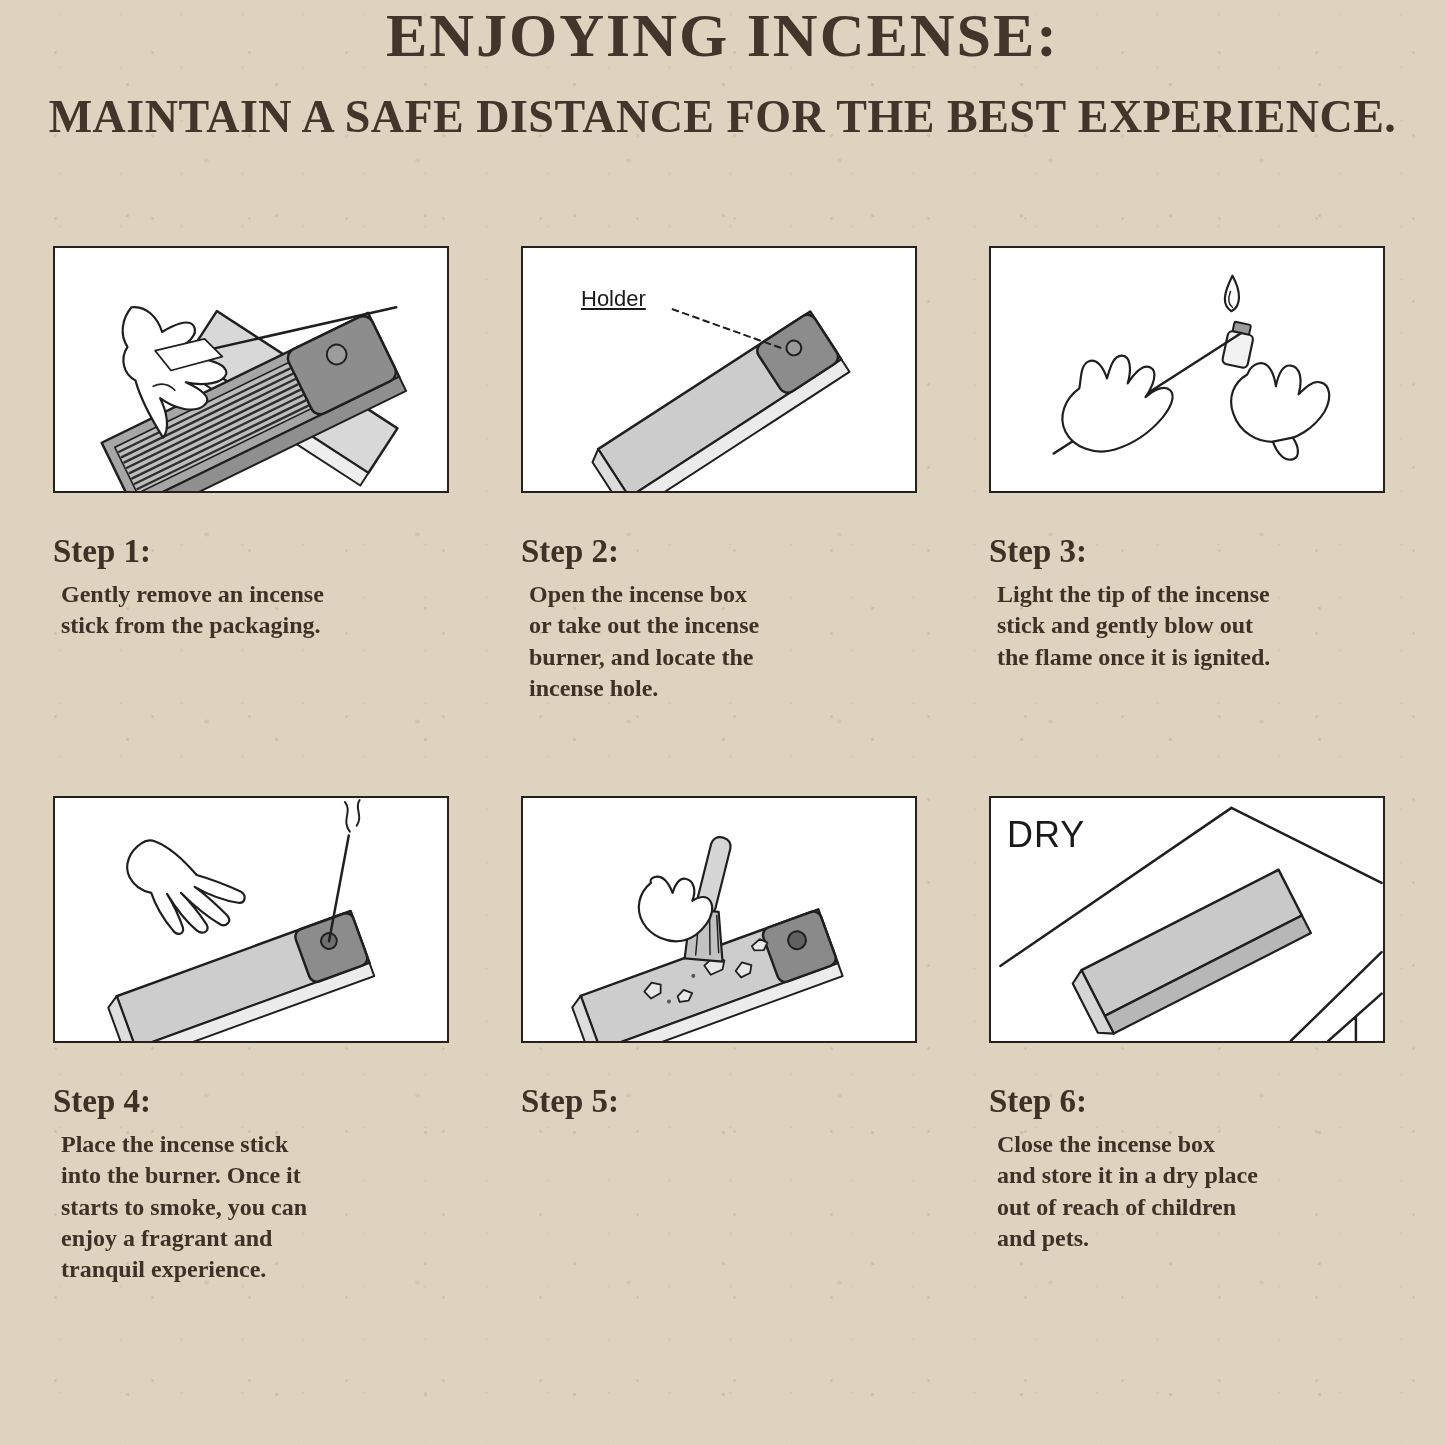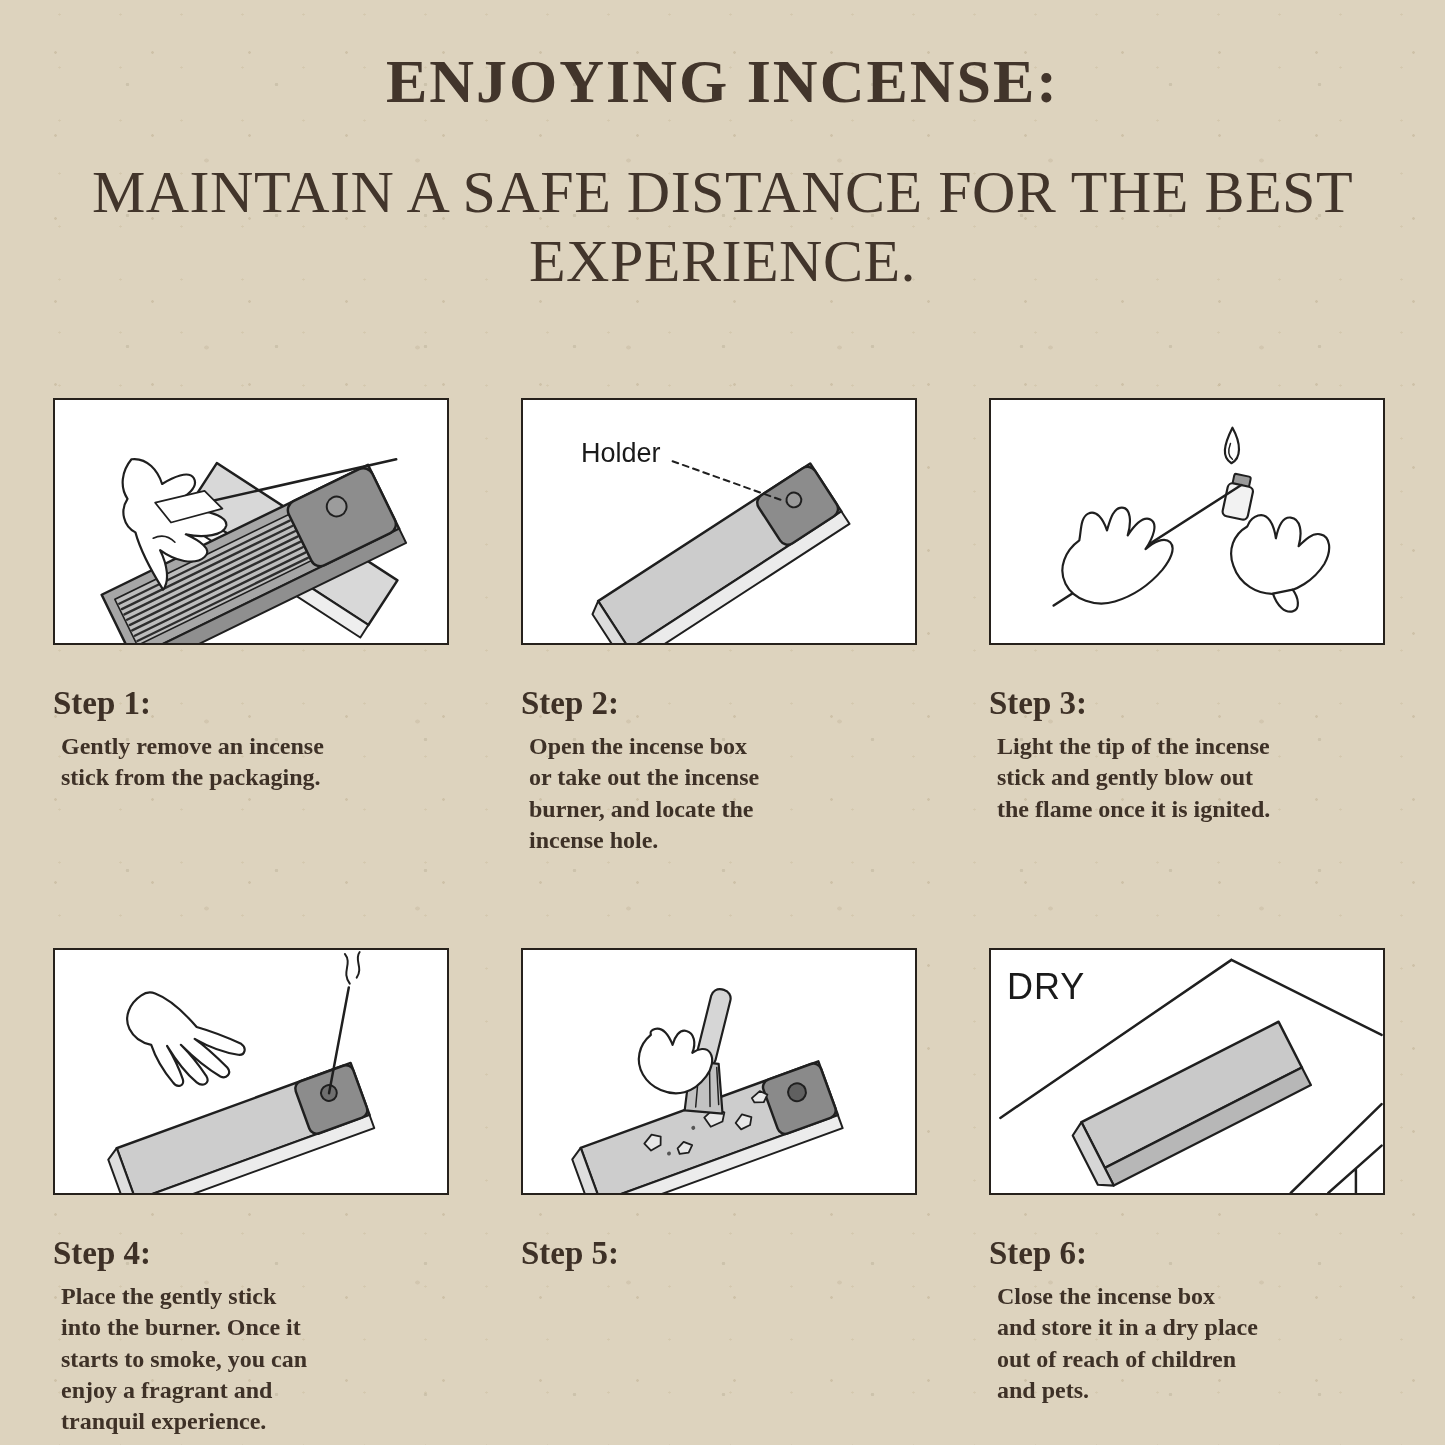--- a/index.html
+++ b/index.html
@@ -12,29 +12,29 @@
     background-image:
       radial-gradient(rgba(146,123,82,0.20) 1.2px, transparent 1.7px),
       radial-gradient(rgba(170,148,98,0.16) 1px, transparent 1.4px),
       radial-gradient(rgba(98,82,55,0.13) 1.5px, transparent 2.1px),
       radial-gradient(rgba(120,96,48,0.10) 2px, transparent 2.6px);
     background-size: 97px 83px, 61px 53px, 149px 131px, 211px 187px;
     background-position: 7px 11px, 29px 41px, 53px 19px, 101px 67px;
     font-family:"Liberation Serif", serif;
     color:#42352b;
   }
-  header{padding-top:46px;text-align:center;}
+  header{text-align:center;}
   h1{
     margin:0;
     font-size:62px;line-height:1.15;font-weight:700;
     letter-spacing:2px;color:#42352b;
   }
   h2{
-    margin:41px 10px 0 10px;
-    font-size:60px;line-height:1.15;font-weight:400;
+    margin:20px 10px 0 10px;
+    font-size:46px;line-height:1.15;font-weight:700;
     letter-spacing:0.5px;color:#42352b;
   }
   .steps-grid{
     display:grid;
     grid-template-columns:396px 396px 396px;
     grid-template-rows:550px auto;
     column-gap:72px;
     padding:0 53px;
     margin-top:102px;
   }
@@ -45,21 +45,21 @@
     box-sizing:border-box;
     background:#ffffff;
     border:2px solid #26211c;
   }
   .figure svg{display:block;width:100%;height:100%;}
   .fig-label{
     position:absolute;
     font-family:"Liberation Sans", sans-serif;
     color:#1a1a1a;
   }
-  .holder-label{left:58px;top:38px;font-size:27px;}
+  .holder-label{left:58px;top:38px;font-size:22px;text-decoration:underline;}
   .dry-label{left:16px;top:16px;font-size:36px;letter-spacing:1px;}
   .step-heading{
     margin:40px 0 0 0;
     text-align:left;
     font-size:33px;font-weight:700;color:#3e3127;
   }
   .step-body{
     margin:9px 0 0 0;
     padding-left:8px;
     font-size:24px;font-weight:700;color:#3e3127;
@@ -177,21 +177,21 @@
 
             <line x1="276" y1="145" x2="296" y2="38" stroke-width="2.5"></line>
 
             <path d="M297,34 C288,22 300,14 292,4 M304,28 C311,18 301,10 307,2" fill="none" stroke-width="2"></path>
 
             <path fill="#ffffff" stroke-width="2.2" d="M86,46 C74,54 68,68 74,80 C78,88 86,94 96,96 C100,108 108,122 118,134 C122,140 130,138 128,131 C124,119 118,107 112,97 C120,110 130,124 142,134 C148,139 156,135 152,128 C144,116 134,104 126,96 C138,108 152,120 166,128 C172,131 178,125 173,119 C162,108 150,97 140,90 C154,98 170,104 184,106 C191,107 193,99 187,95 C172,88 156,82 142,78 C130,64 116,50 100,44 C95,42 90,43 86,46 Z"></path>
           </g>
         </svg>
       </div>
       <h3 class="step-heading">Step 4:</h3>
-      <p class="step-body">Place the gently stick
+      <p class="step-body">Place the incense stick
 into the burner. Once it
 starts to smoke, you can
 enjoy a fragrant and
 tranquil experience.</p>
     </section>
 
     <section class="cell">
       <div class="figure">
         <svg viewBox="0 0 394 246">
           <g stroke="#1f1f1f" stroke-linecap="round" stroke-linejoin="round">

